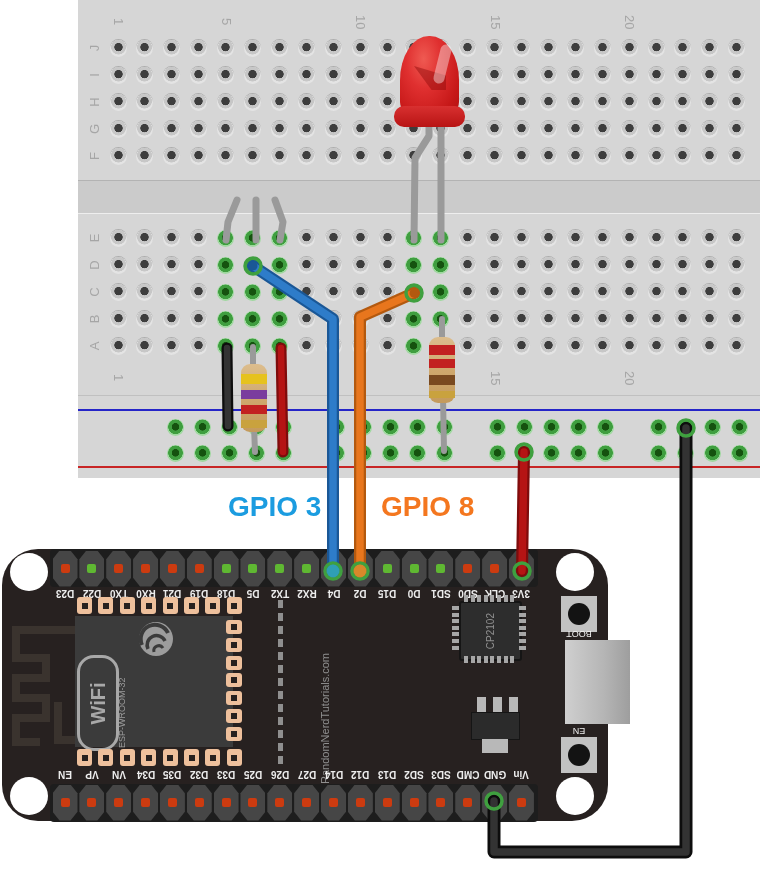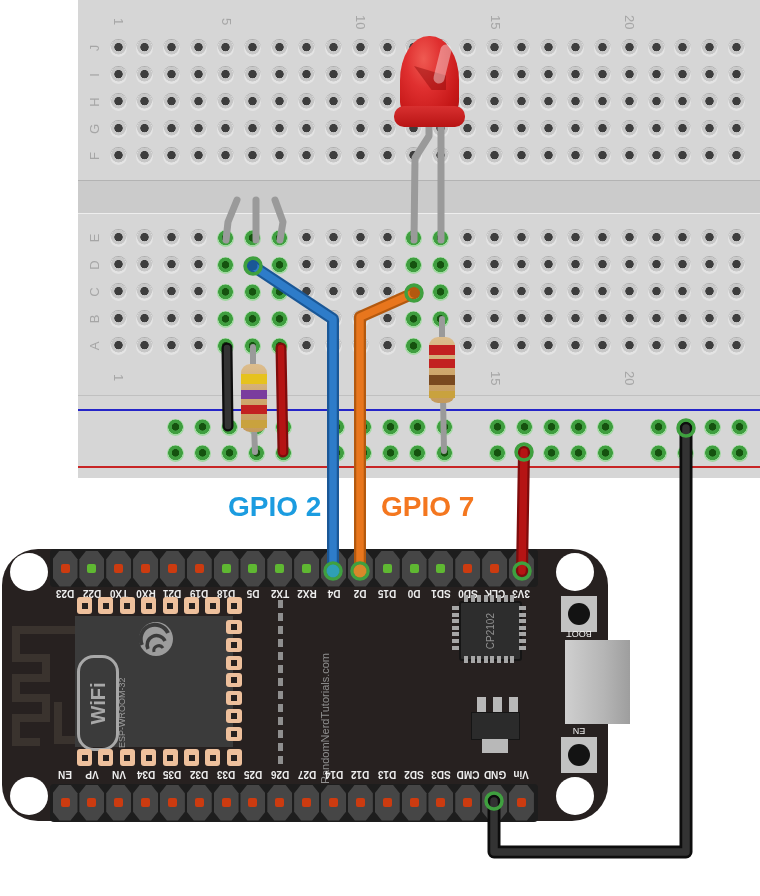--- a/index.html
+++ b/index.html
@@ -75,22 +75,22 @@
       <div class="band" style="top: 56px; height: 8px; background: rgb(201, 162, 62);"></div>
     </div>
   <div class="abs" id="resistor2" style="left:429px;top:337px;width:26px;height:66px;border-radius:9px;z-index:4;
               background:linear-gradient(180deg,#dcbd8d,#cfa86e 50%,#c49a5c);">
       <div class="band" style="top: 8px; height: 10px; background: rgb(194, 33, 33);"></div>
       <div class="band" style="top: 22px; height: 9px; background: rgb(194, 33, 33);"></div>
       <div class="band" style="top: 38px; height: 10px; background: rgb(122, 74, 32);"></div>
       <div class="band" style="top: 54px; height: 7px; background: rgb(201, 162, 62);"></div>
     </div>
 
-  <div class="gpio-label" style="left: 228px; top: 491px; color: rgb(27, 156, 224);">GPIO 2</div>
-  <div class="gpio-label" style="left: 381px; top: 491px; color: rgb(244, 119, 31);">GPIO 7</div>
+  <div class="gpio-label" style="left: 228px; top: 491px; color: rgb(27, 156, 224);">GPIO 3</div>
+  <div class="gpio-label" style="left: 381px; top: 491px; color: rgb(244, 119, 31);">GPIO 8</div>
 
   <div class="abs" style="left:2px;top:549px;width:606px;height:272px;background:#272120;border-radius:36px;z-index:0;"></div>
   <div class="abs" style="left:50px;top:549px;width:488px;height:38px;background:#1d1d1d;border-radius:4px;z-index:1;"></div>
   <div class="abs" style="left:50px;top:784px;width:488px;height:38px;background:#1d1d1d;border-radius:4px;z-index:1;"></div>
 
   <div class="mount" style="left:10px;top:553px;width:38px;height:38px;"></div>
   <div class="mount" style="left:556px;top:553px;width:38px;height:38px;"></div>
   <div class="mount" style="left:10px;top:777px;width:38px;height:38px;"></div>
   <div class="mount" style="left:556px;top:777px;width:38px;height:38px;"></div>
 

